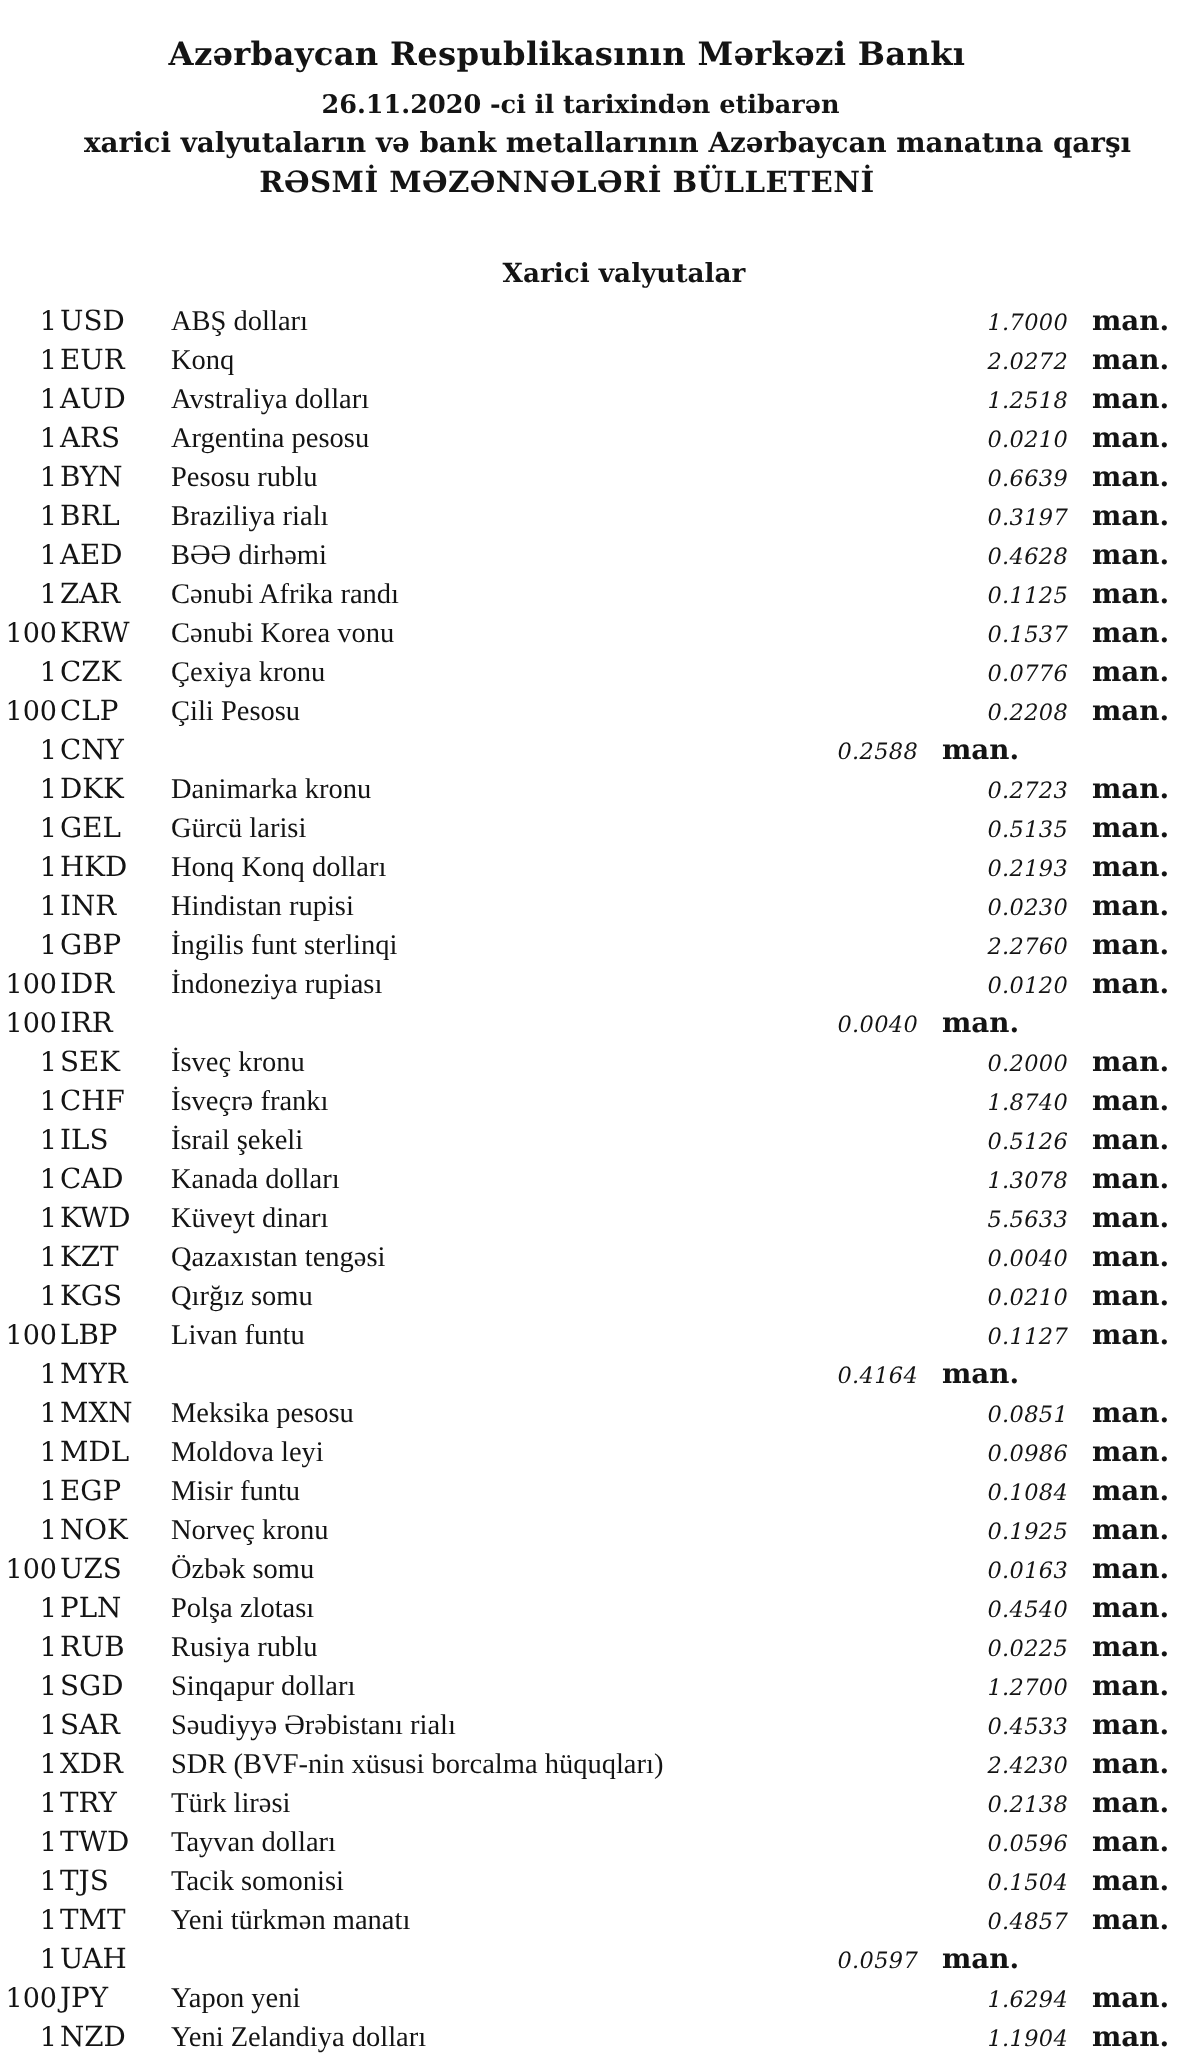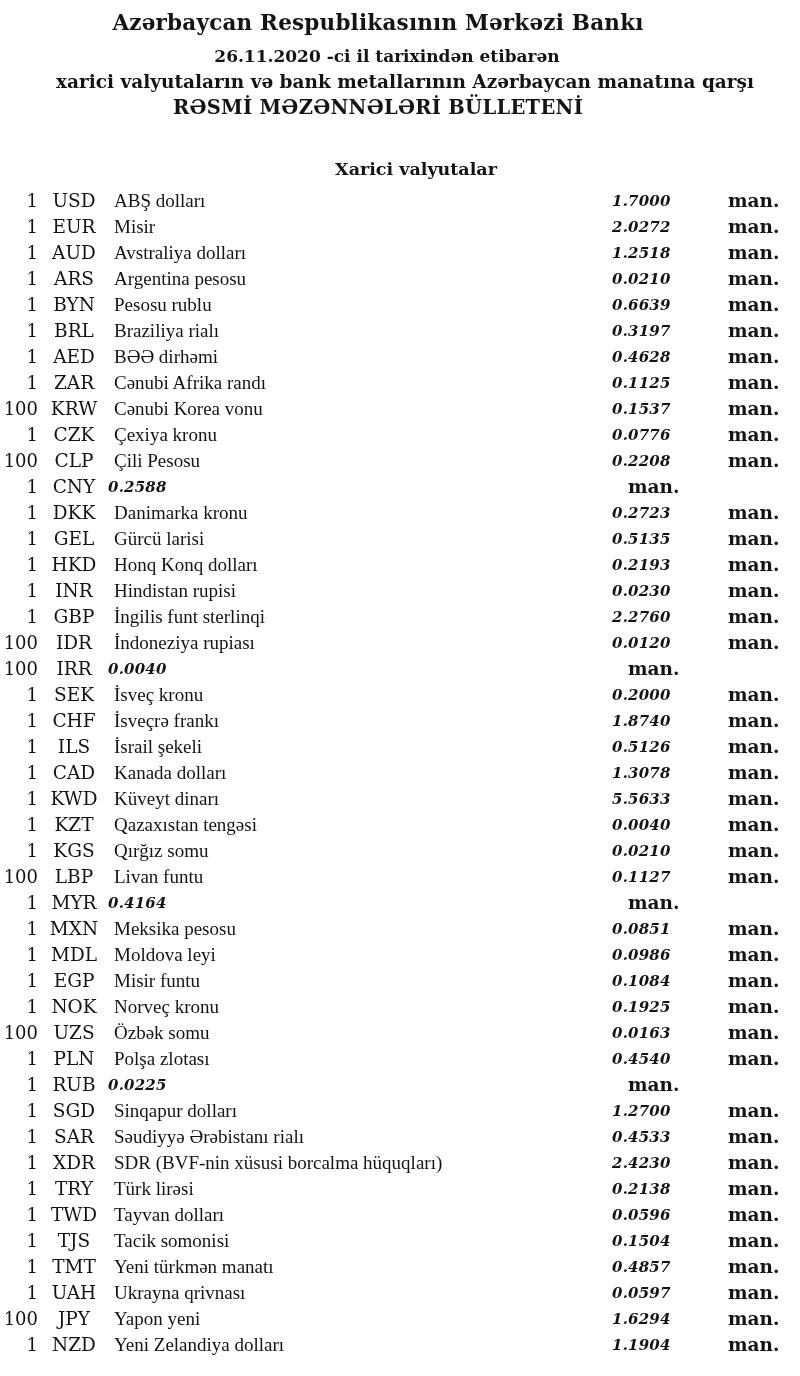--- a/index.html
+++ b/index.html
@@ -9,21 +9,21 @@
     color: #141414;
     -webkit-font-smoothing: antialiased;
   }
   .page {
     position: relative;
     width: 800px;
     height: 1376px;
     background: #ffffff;
     overflow: hidden;
   }
-  .doc-header { padding-top: 10px; }
+  .doc-header { padding-top: 24px; }
   .title {
     font-size: 21.5px;
     font-weight: bold;
     text-align: center;
     transform: translateX(-22px);
     letter-spacing: 0.2px;
   }
   .date-line {
     font-size: 17px;
     font-weight: bold;
@@ -57,23 +57,23 @@
   .row {
     display: grid;
     grid-template-columns: 38px 70px 1fr 100px 58px;
     height: 26px;
     line-height: 26px;
     padding-right: 30px;
     white-space: nowrap;
   }
   .cell { display: block; overflow: visible; }
   .qty  { text-align: right;  font-size: 18px; }
-  .code { text-align: center; font-size: 18.5px; padding-left: 2px; }
+  .code { font-size: 18.5px; padding-left: 2px; }
   .name { padding-left: 6px;  font-size: 19px; font-family: Liberation Serif, serif; }
-  .rate { text-align: left;  font-size: 15px; font-weight: bold; font-style: italic; letter-spacing: 0.2px; }
+  .rate { text-align: right;  font-size: 15px; font-weight: normal; font-style: italic; letter-spacing: 0.2px; }
   .unit { padding-left: 16px; font-size: 18.5px; font-weight: bold; }
 </style>
 </head>
 <body>
 
 <div class="page">
 
   <div class="doc-header">
     <div class="title">Azərbaycan Respublikasının Mərkəzi Bankı</div>
     <div class="date-line">26.11.2020 -ci il tarixindən etibarən</div>
@@ -87,21 +87,21 @@
       <div class="row">
         <span class="cell qty">1</span>
         <span class="cell code">USD</span>
         <span class="cell name">ABŞ dolları</span>
         <span class="cell rate">1.7000</span>
         <span class="cell unit">man.</span>
       </div>
       <div class="row">
         <span class="cell qty">1</span>
         <span class="cell code">EUR</span>
-        <span class="cell name">Misir</span>
+        <span class="cell name">Konq</span>
         <span class="cell rate">2.0272</span>
         <span class="cell unit">man.</span>
       </div>
       <div class="row">
         <span class="cell qty">1</span>
         <span class="cell code">AUD</span>
         <span class="cell name">Avstraliya dolları</span>
         <span class="cell rate">1.2518</span>
         <span class="cell unit">man.</span>
       </div>
@@ -315,20 +315,21 @@
       <div class="row">
         <span class="cell qty">1</span>
         <span class="cell code">PLN</span>
         <span class="cell name">Polşa zlotası</span>
         <span class="cell rate">0.4540</span>
         <span class="cell unit">man.</span>
       </div>
       <div class="row">
         <span class="cell qty">1</span>
         <span class="cell code">RUB</span>
+        <span class="cell name">Rusiya rublu</span>
         <span class="cell rate">0.0225</span>
         <span class="cell unit">man.</span>
       </div>
       <div class="row">
         <span class="cell qty">1</span>
         <span class="cell code">SGD</span>
         <span class="cell name">Sinqapur dolları</span>
         <span class="cell rate">1.2700</span>
         <span class="cell unit">man.</span>
       </div>
@@ -370,21 +371,20 @@
       <div class="row">
         <span class="cell qty">1</span>
         <span class="cell code">TMT</span>
         <span class="cell name">Yeni türkmən manatı</span>
         <span class="cell rate">0.4857</span>
         <span class="cell unit">man.</span>
       </div>
       <div class="row">
         <span class="cell qty">1</span>
         <span class="cell code">UAH</span>
-        <span class="cell name">Ukrayna qrivnası</span>
         <span class="cell rate">0.0597</span>
         <span class="cell unit">man.</span>
       </div>
       <div class="row">
         <span class="cell qty">100</span>
         <span class="cell code">JPY</span>
         <span class="cell name">Yapon yeni</span>
         <span class="cell rate">1.6294</span>
         <span class="cell unit">man.</span>
       </div>

